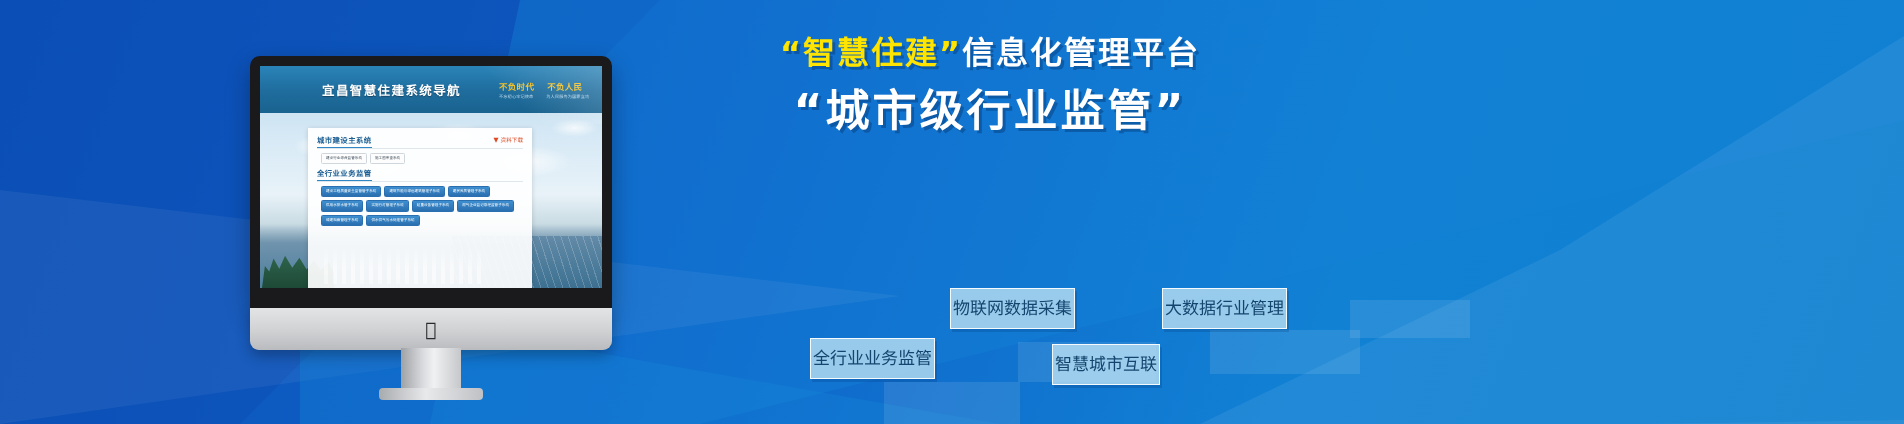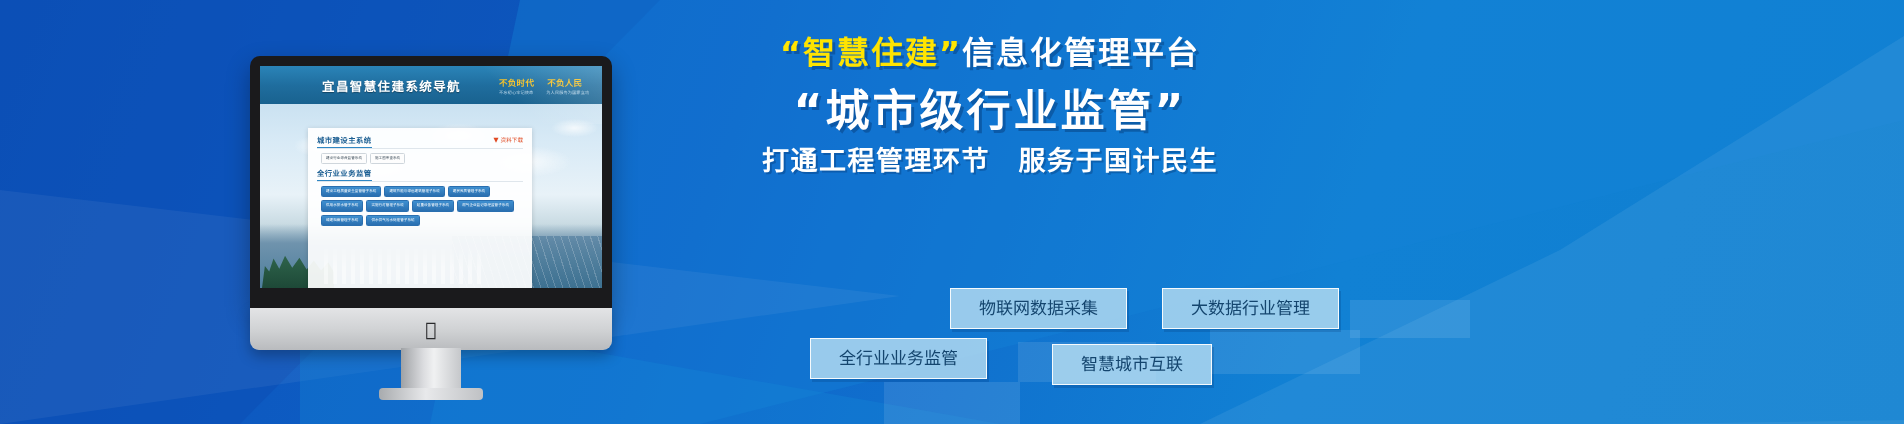--- a/index.html
+++ b/index.html
@@ -67,21 +67,21 @@
     background:repeating-linear-gradient(72deg,rgba(255,255,255,.22) 0 1px,rgba(255,255,255,0) 1px 7px),
                linear-gradient(180deg,#5f88a6,#3b6f90);
     opacity:.85;
   }
   .pg-skyline{position:absolute;left:64px;right:120px;bottom:4px;height:36px;opacity:.8;
     background:repeating-linear-gradient(90deg,
       rgba(255,255,255,.55) 0 4px, rgba(255,255,255,0) 4px 9px);
     -webkit-mask-image:linear-gradient(180deg,transparent,#000 55%);
             mask-image:linear-gradient(180deg,transparent,#000 55%);}
 
-  .pg-head{position:relative;height:38px;
+  .pg-head{position:relative;height:47px;
     background:linear-gradient(180deg,#2a84b8 0%,#1f6d9e 52%,#19628f 100%);
     display:flex;align-items:center;}
   .pg-head-title{flex:0 0 auto;margin-left:62px;color:#ffffff;font-size:12.5px;
     font-weight:bold;letter-spacing:1.4px;text-shadow:0 1px 1px rgba(0,0,0,.35);}
   .pg-logo{margin-left:38px;display:flex;flex-direction:column;gap:1px;}
   .pg-logo-row{display:flex;gap:13px;}
   .pg-logo-cn{color:#f2c12a;font-size:8.5px;font-weight:bold;letter-spacing:.3px;
     font-family:"DejaVu Serif","Liberation Serif",serif;}
   .pg-logo-sub{color:#bcd8ea;font-size:4.2px;letter-spacing:.1px;white-space:nowrap;}
 
@@ -110,21 +110,21 @@
     text-shadow:3px 3px 0 rgba(0,40,92,.35);}
   .ln1 .hl{color:#ffe400;}
   .ln1 .wt{color:#ffffff;}
   .ln2{margin-top:16px;font-size:44px;line-height:1.08;font-weight:bold;color:#ffffff;
     letter-spacing:3px;white-space:nowrap;text-shadow:3px 3px 0 rgba(0,40,92,.35);}
   .ln3{margin-top:12px;font-size:27px;line-height:1.1;font-weight:bold;color:#ffffff;
     letter-spacing:1.5px;white-space:nowrap;text-shadow:2px 2px 0 rgba(0,40,92,.3);}
 
   
   .tag{position:absolute;background:rgba(182,221,242,.82);border:1px solid rgba(255,255,255,.9);
-    color:#14456e;font-size:17px;line-height:1;padding:11px 28px;white-space:nowrap;
+    color:#14456e;font-size:17px;line-height:1;padding:11px 2px;white-space:nowrap;
     box-shadow:2px 3px 0 rgba(0,40,92,.18);}
   .ghost{position:absolute;background:rgba(255,255,255,.10);pointer-events:none;}
 </style>
 </head>
 <body>
 
 <div class="banner">
 
   <div class="poly" style="left:0;top:0;width:1904px;height:424px;">
     <svg width="1904" height="424" viewBox="0 0 1904 424">
@@ -209,21 +209,20 @@
       <span class="apple-logo"></span>
     </div>
     <div class="imac-neck"></div>
   </div>
 
   <div class="copy">
     <div class="ln1">
       <span class="hl">“智慧住建”</span><span class="wt">信息化管理平台</span>
     </div>
     <div class="ln2">“城市级行业监管”</div>
-    <div class="ln3">打通工程管理环节　服务于国计民生</div>
   </div>
 
   <div class="tag" style="left:950px;top:288px;">物联网数据采集</div>
   <div class="tag" style="left:1162px;top:288px;">大数据行业管理</div>
   <div class="tag" style="left:810px;top:338px;">全行业业务监管</div>
   <div class="tag" style="left:1052px;top:344px;">智慧城市互联</div>
 
 </div>
 
 </body></html>

